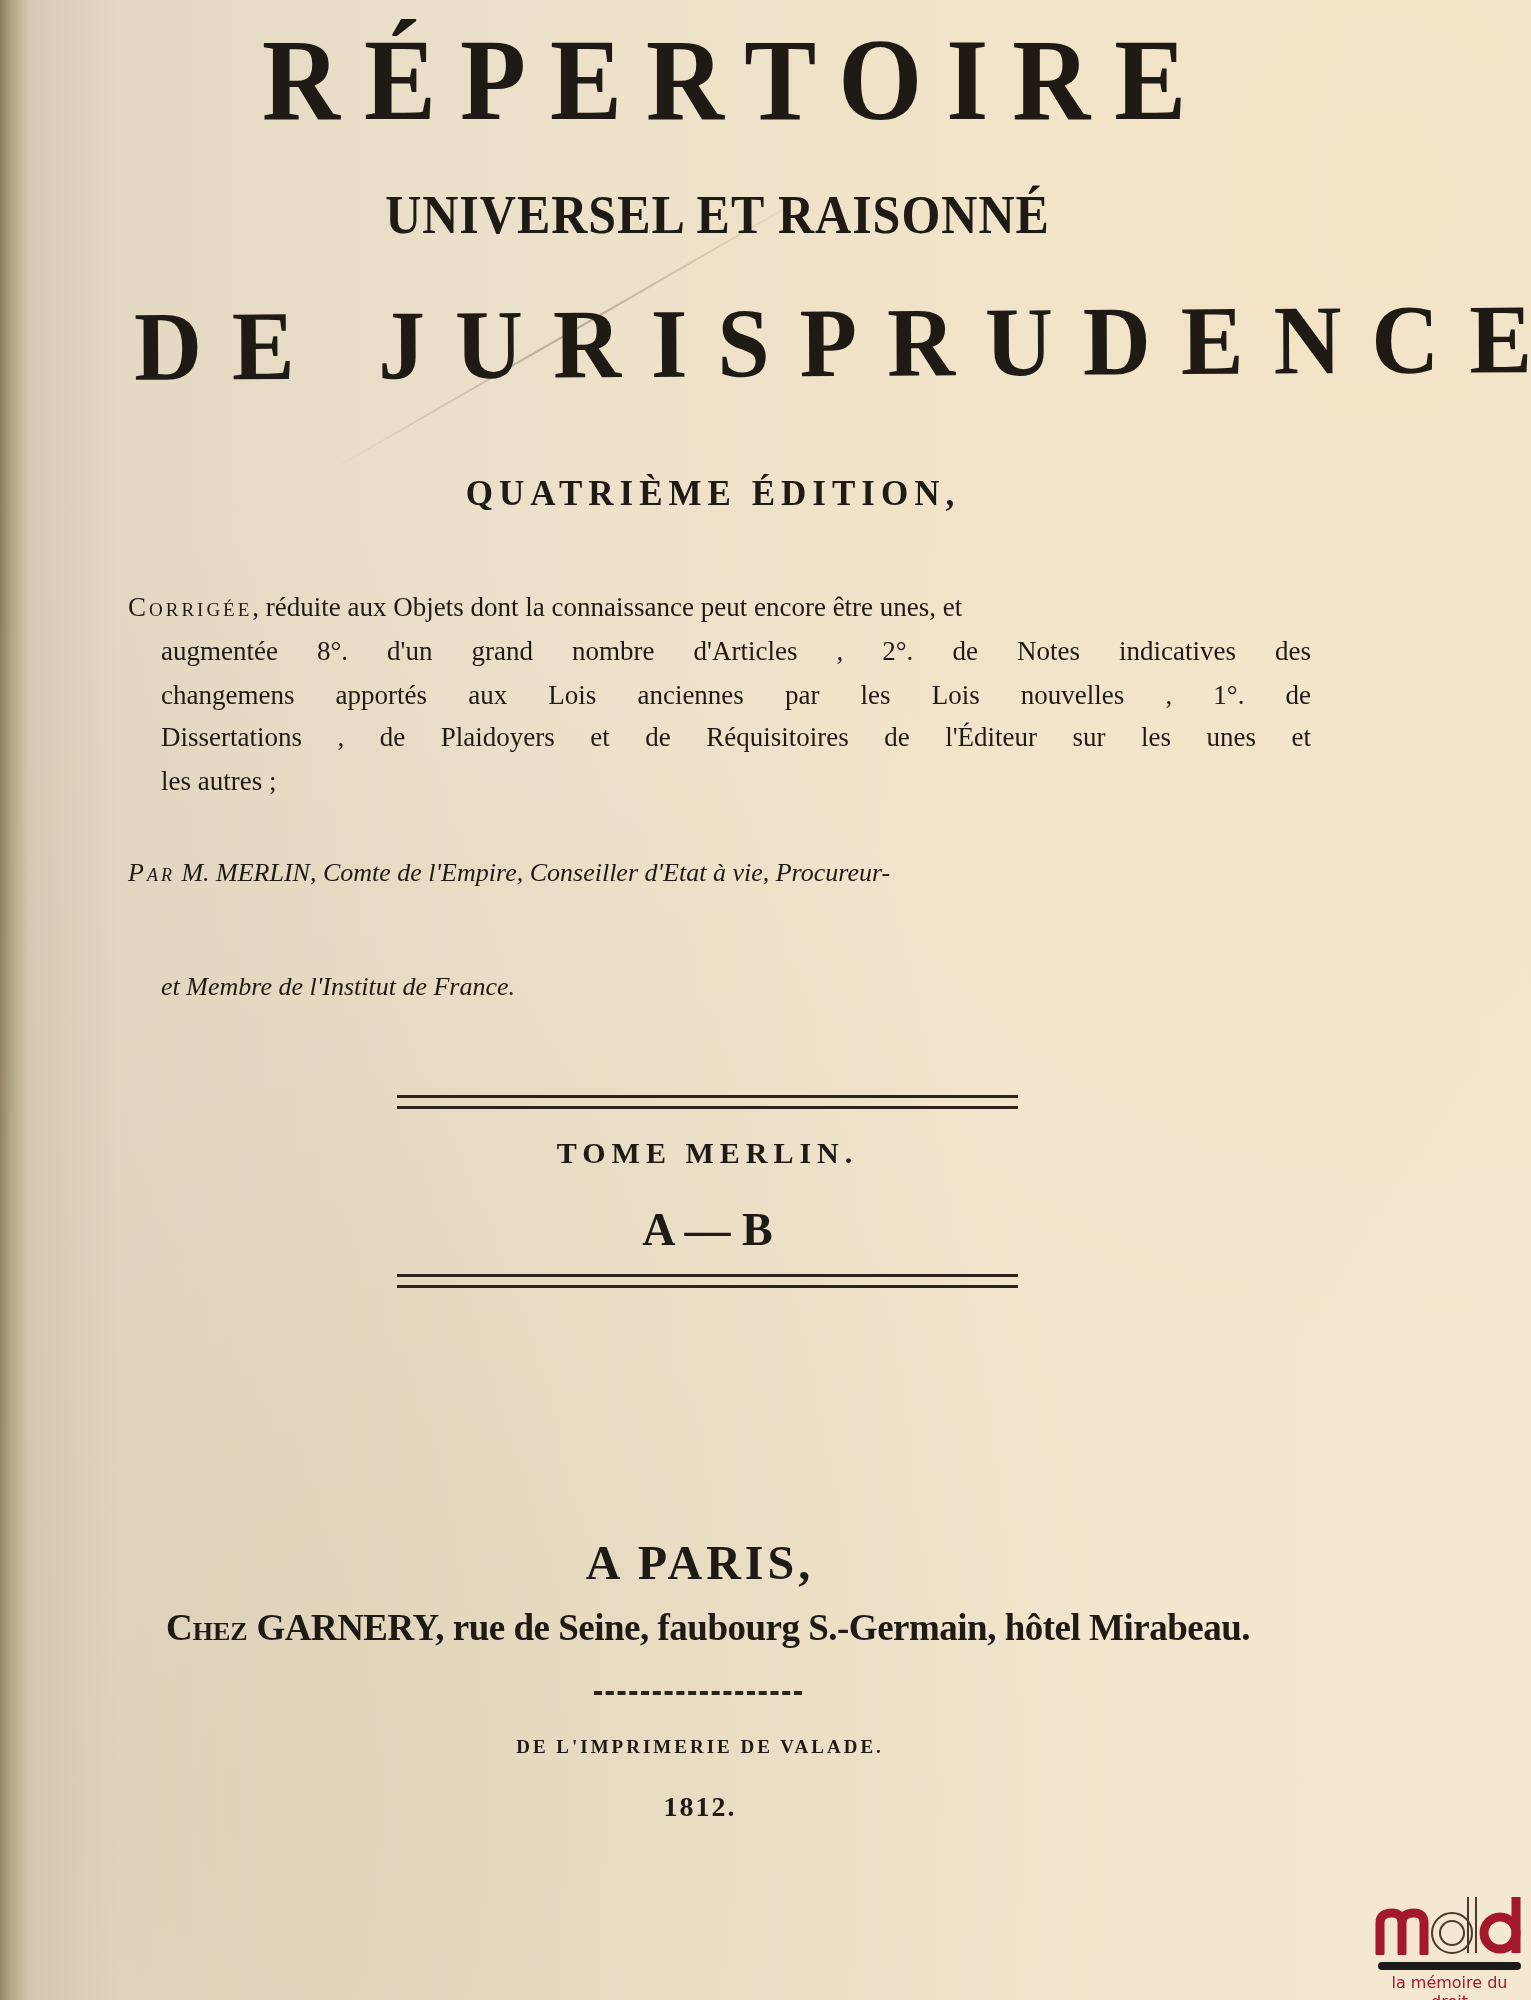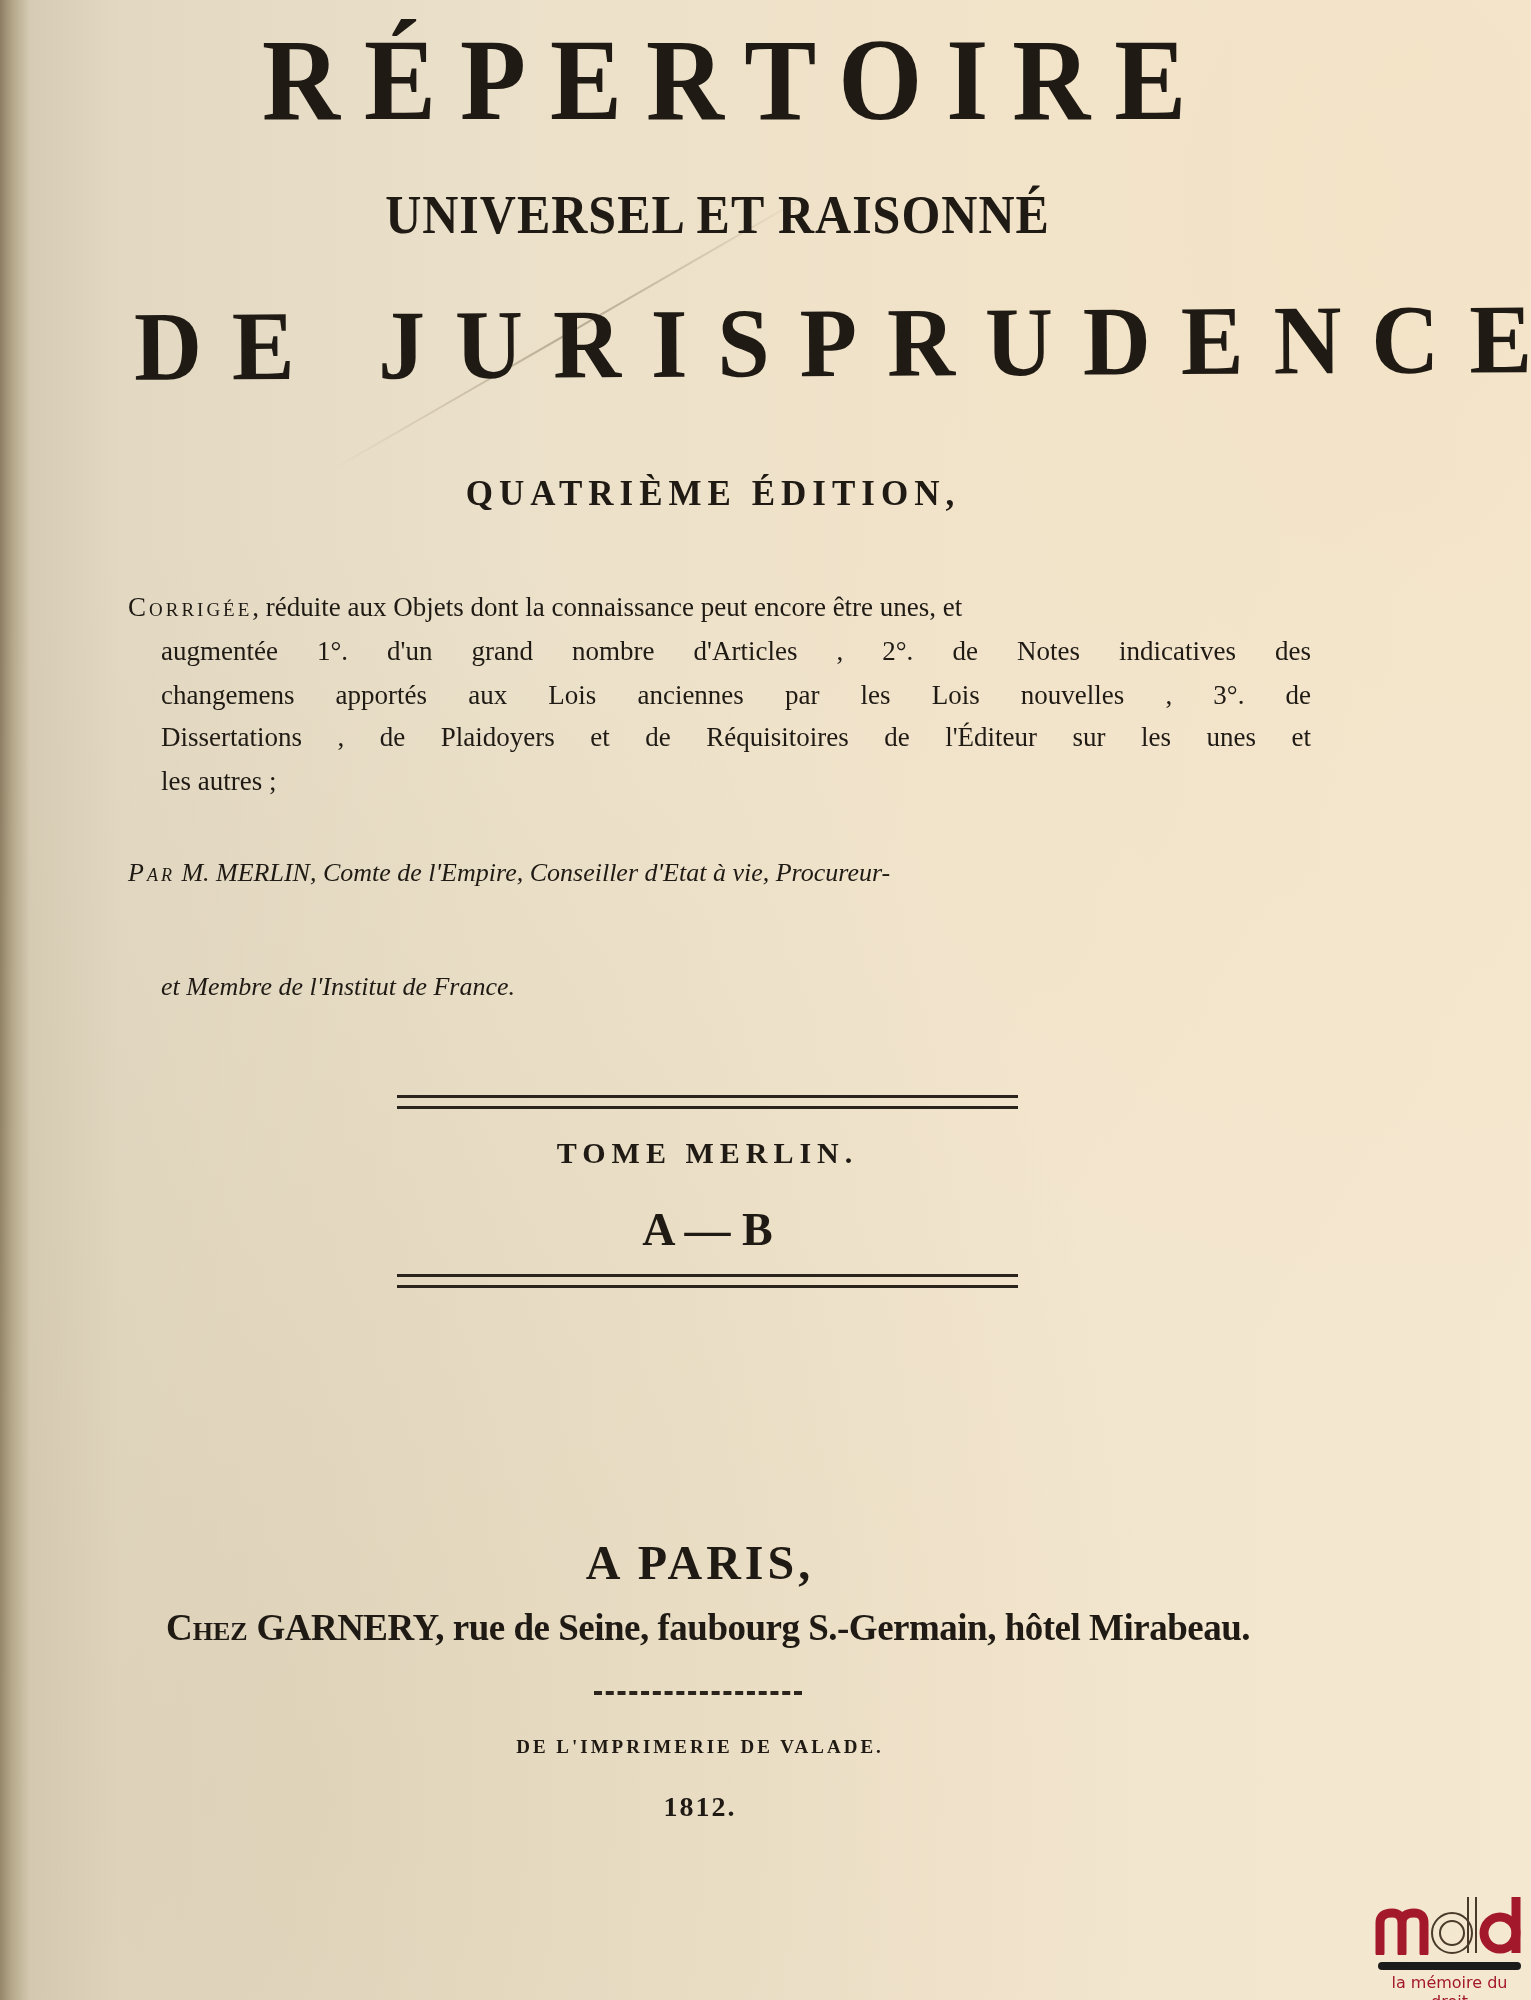--- a/index.html
+++ b/index.html
@@ -56,22 +56,22 @@
 <div class="page">
   <div class="stain s1"></div>
   <div class="fold"></div>
 
   <div class="line center t-repertoire">RÉPERTOIRE</div>
   <div class="line center t-universel">UNIVERSEL ET RAISONNÉ</div>
   <div class="line center t-juris">DE JURISPRUDENCE.</div>
   <div class="line center t-edition">QUATRIÈME ÉDITION,</div>
 
   <div class="line body-line" style="top:592px; left:128px;"><span class="sc">Corrigée</span><span>, réduite aux Objets dont la connaissance peut encore être unes, et</span></div>
-  <div class="line body-line" style="top:636px; left:161px; width:1150px; text-align:justify; text-align-last:justify;">augmentée 1°. d'un grand nombre d'Articles , 2°. de Notes indicatives des</div>
-  <div class="line body-line" style="top:680px; left:161px; width:1150px; text-align:justify; text-align-last:justify;">changemens apportés aux Lois anciennes par les Lois nouvelles , 3°. de</div>
+  <div class="line body-line" style="top:636px; left:161px; width:1150px; text-align:justify; text-align-last:justify;">augmentée 8°. d'un grand nombre d'Articles , 2°. de Notes indicatives des</div>
+  <div class="line body-line" style="top:680px; left:161px; width:1150px; text-align:justify; text-align-last:justify;">changemens apportés aux Lois anciennes par les Lois nouvelles , 1°. de</div>
   <div class="line body-line" style="top:722px; left:161px; width:1150px; text-align:justify; text-align-last:justify;">Dissertations , de Plaidoyers et de Réquisitoires de l'Éditeur sur les unes et</div>
   <div class="line body-line" style="top:766px; left:161px;">les autres ;</div>
 
   <div class="line ital" style="top:858px; left:128px;"><span class="sc">Par</span><span> M. MERLIN, Comte de l'Empire, Conseiller d'Etat à vie, Procureur-</span></div>
   <div class="line ital" style="top:972px; left:161px;text-align:right;">et Membre de l'Institut de France.</div>
 
   <div class="rule" style="top:1095px;"></div>
   <div class="rule" style="top:1106px;"></div>
   <div class="line center t-tome">TOME MERLIN.</div>
   <div class="line center t-ab">A — B</div>

